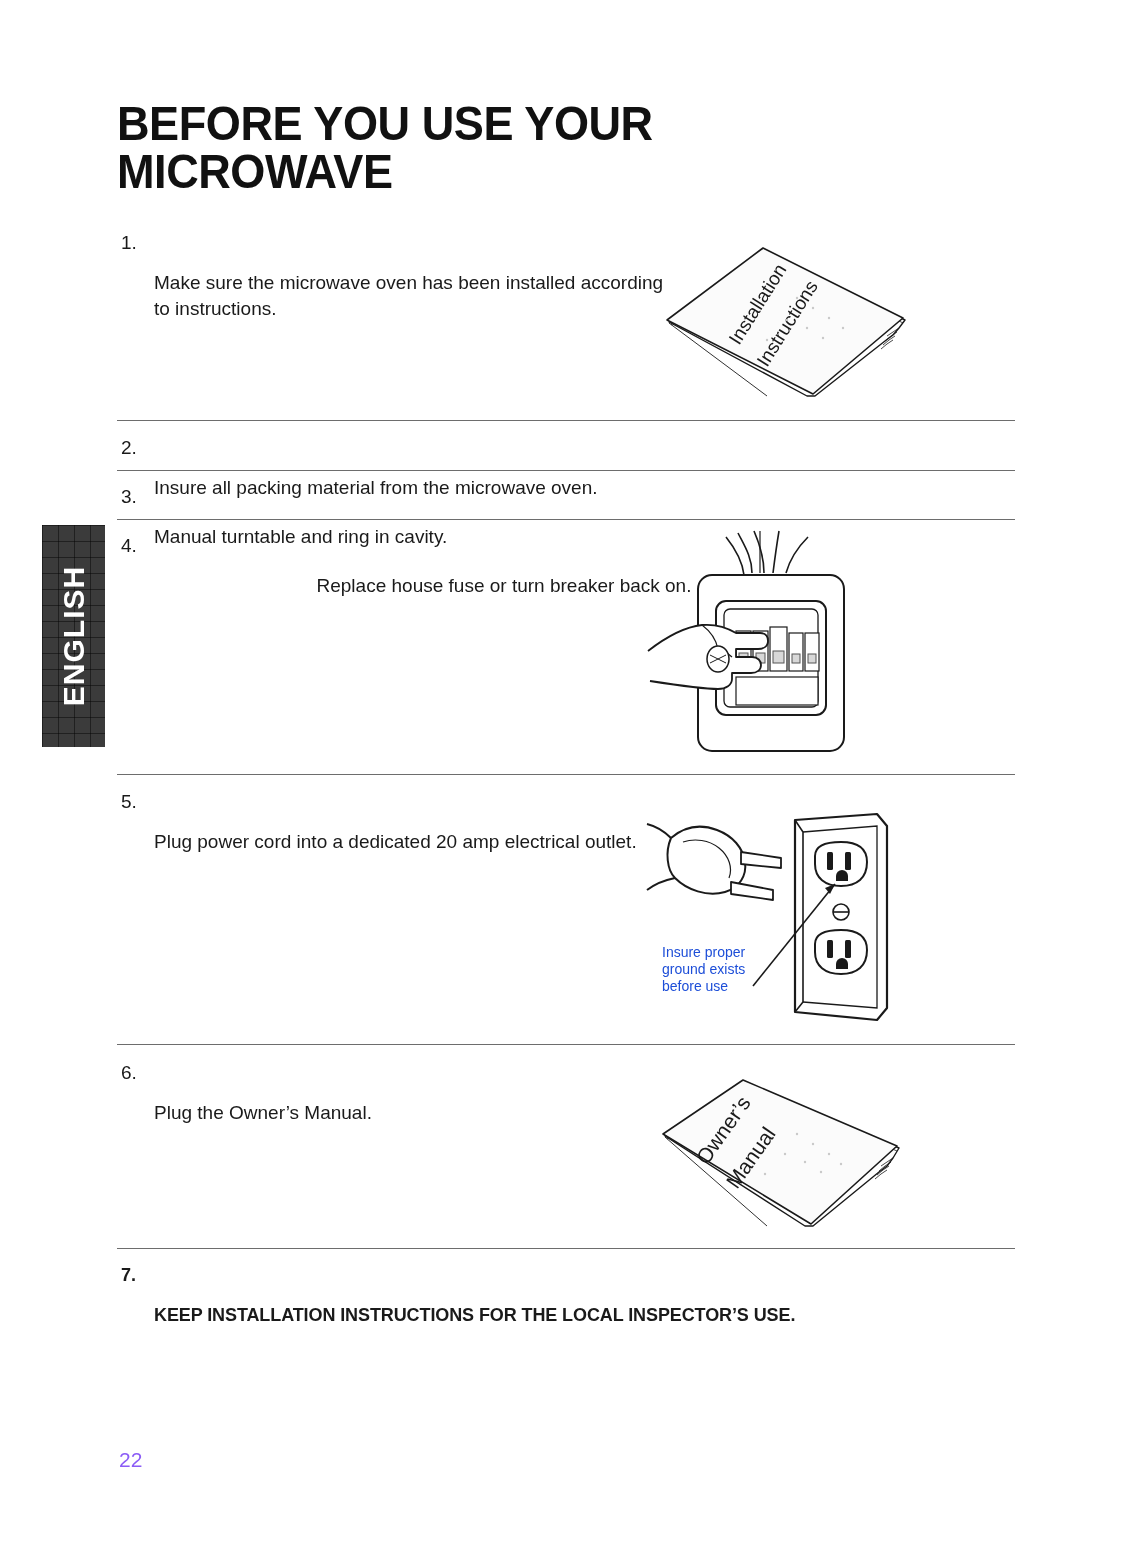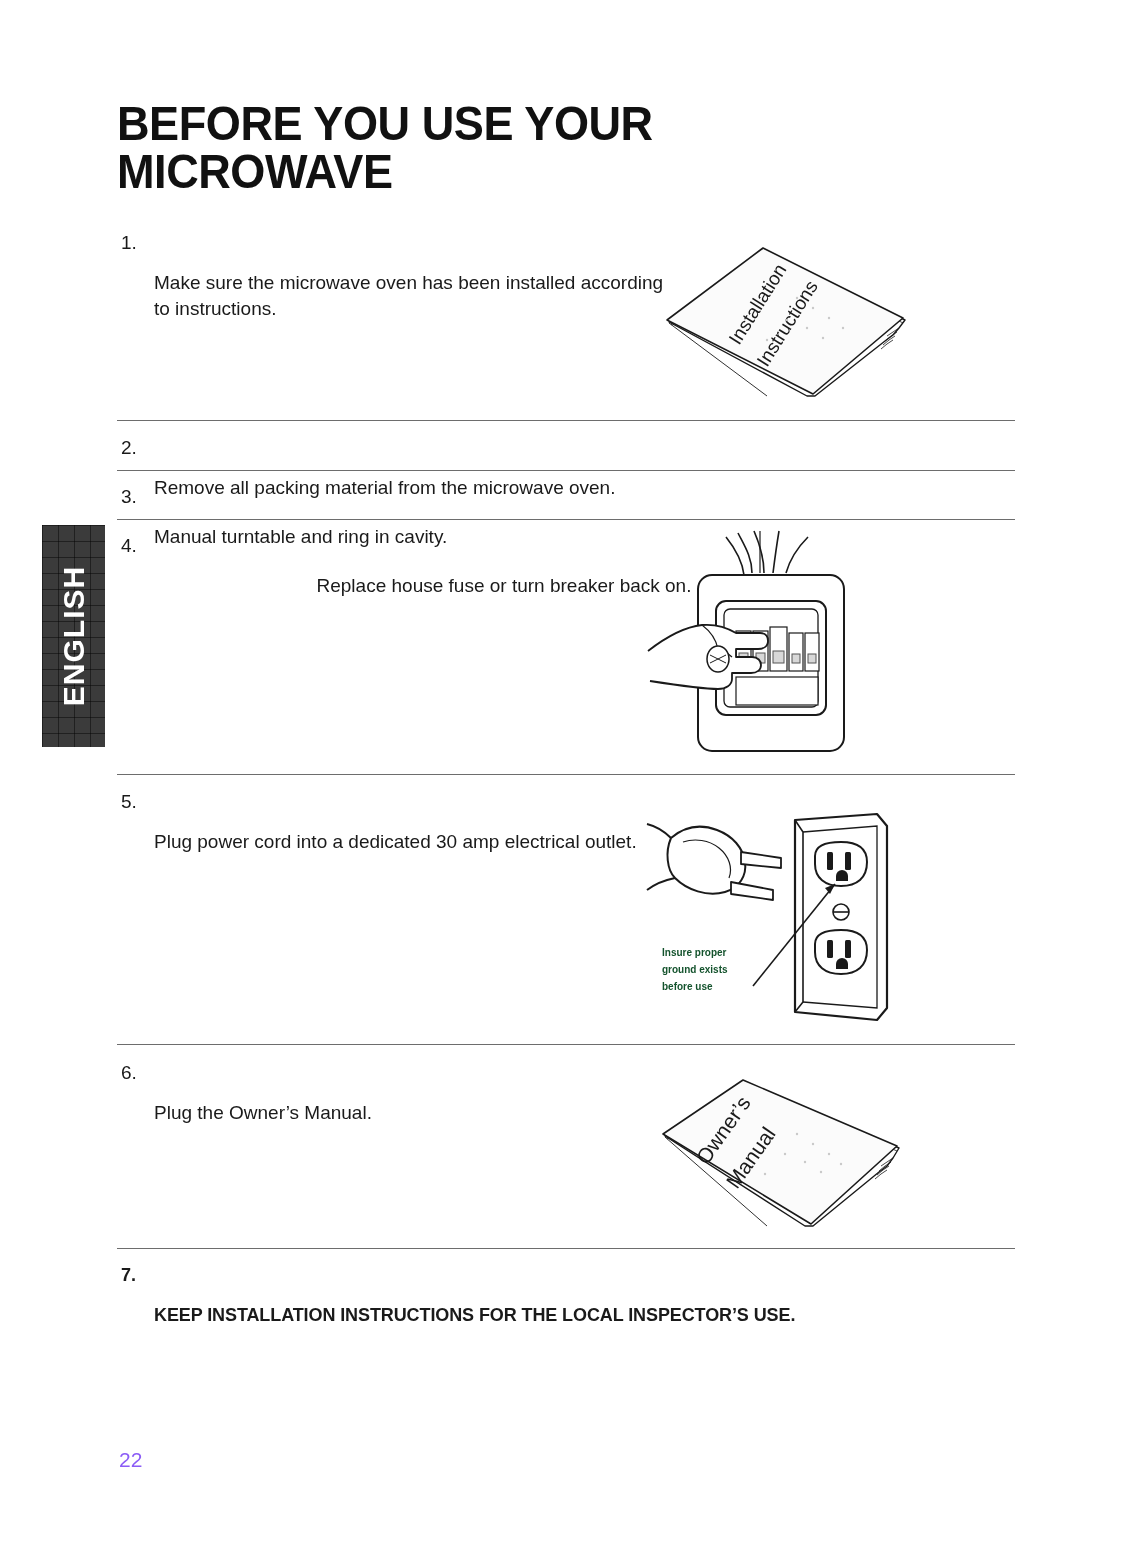--- a/index.html
+++ b/index.html
@@ -107,25 +107,24 @@
     font-size: 18px;
     letter-spacing: -0.1px;
   }
   .step.bold .step-text { width: 760px; white-space: nowrap; }
 
   
   .figure { position: absolute; }
 
   .callout {
     position: absolute;
-    font-size: 10px;
+    font-size: 14px;
     line-height: 17px;
-    color: #14532d;
+    color: #1d4ed8;
     white-space: nowrap;
-    font-weight: bold;
   }
 
   
   .page-number {
     position: absolute;
     left: 119px;
     top: 1448px;
     font-size: 21px;
     color: #8b5cf6;
   }
@@ -179,21 +178,21 @@
         <circle cx="196" cy="100" r="1.2"></circle>
           <circle cx="120" cy="112" r="1.2"></circle>
       </g>
     </svg>
   </div>
 
   <div class="rule" style="top:420px;"></div>
 
   <div class="step" style="top:435px;">
     <span class="step-num">2.</span>
-    <span class="step-text" style="width:700px;">Remove all packing material from the microwave oven.</span>
+    <span class="step-text" style="width:700px;">Insure all packing material from the microwave oven.</span>
   </div>
 
   <div class="rule" style="top:470px;"></div>
 
   <div class="step" style="top:484px;">
     <span class="step-num">3.</span>
     <span class="step-text" style="width:700px;">Manual turntable and ring in cavity.</span>
   </div>
 
   <div class="rule" style="top:519px;"></div>
@@ -244,21 +243,21 @@
       <path d="M70 126 C78 124 86 126 92 132" fill="none" stroke="#1a1a1a" stroke-width="1.1"></path>
       <ellipse cx="78" cy="134" rx="11" ry="13" fill="#ffffff" stroke="#1a1a1a" stroke-width="1.5"></ellipse>
       <path d="M70 130 L86 138 M86 130 L70 138" stroke="#1a1a1a" stroke-width="1"></path>
     </svg>
   </div>
 
   <div class="rule" style="top:774px;"></div>
 
   <div class="step" style="top:789px;">
     <span class="step-num">5.</span>
-    <span class="step-text">Plug power cord into a dedicated 30 amp electrical outlet.</span>
+    <span class="step-text">Plug power cord into a dedicated 20 amp electrical outlet.</span>
   </div>
 
   <div class="figure" style="left:528px; top:812px; width:290px; height:230px;">
     <svg width="290" height="230" viewBox="0 0 290 230" fill="none" xmlns="http://www.w3.org/2000/svg">
 
       <path d="M150 8 L232 2 L242 14 L242 196 L232 208 L150 200 Z" fill="#ffffff" stroke="#1a1a1a" stroke-width="2.2" stroke-linejoin="round"></path>
       <path d="M150 8 L158 20 L158 190 L150 200" fill="none" stroke="#1a1a1a" stroke-width="1.6"></path>
       <path d="M158 20 L232 14 L232 196 L158 190" fill="none" stroke="#1a1a1a" stroke-width="1.3"></path>
 
       <path d="M170 44 C170 34 180 30 196 30 C212 30 222 36 222 50

